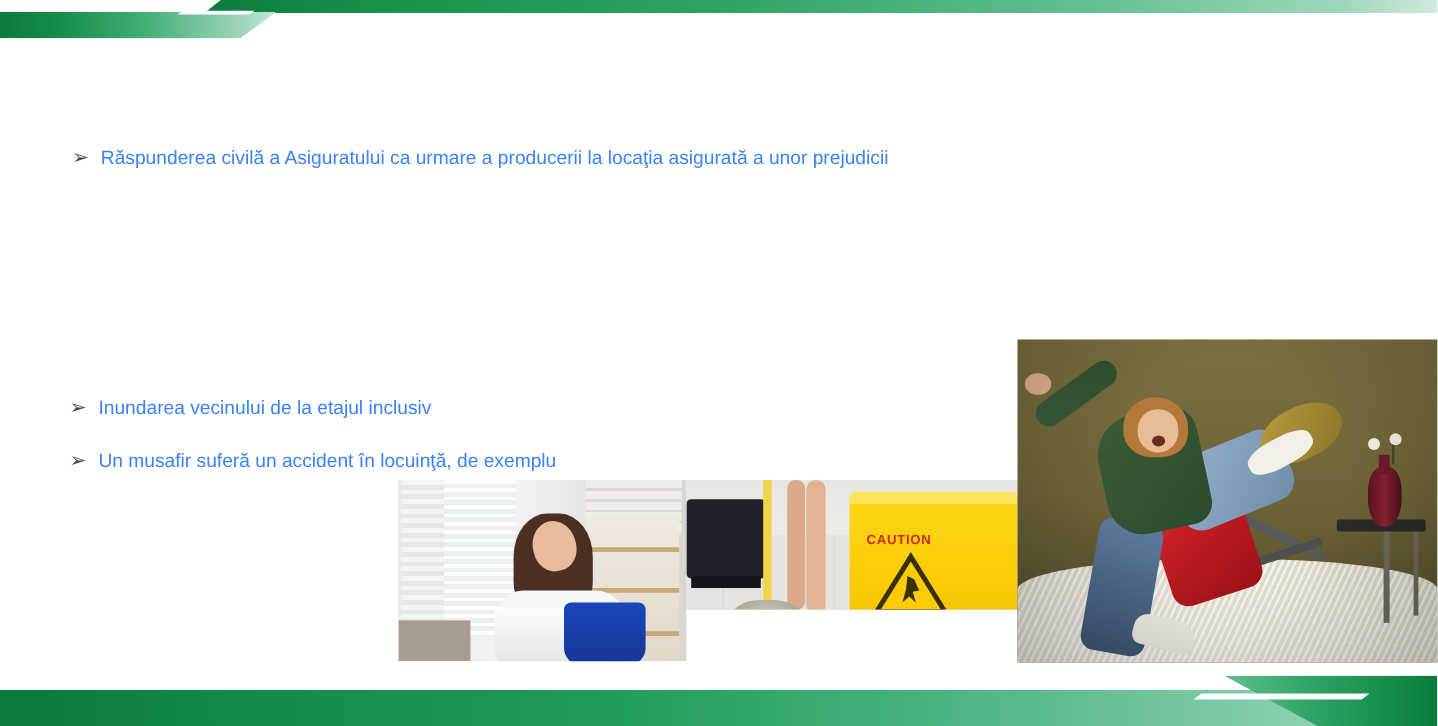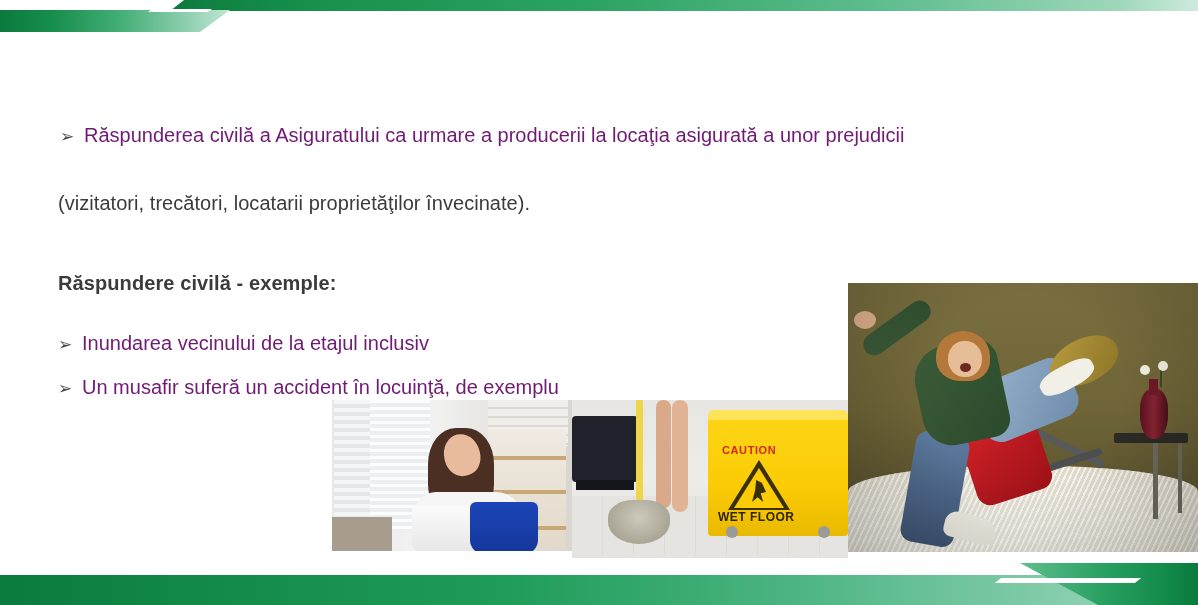--- a/index.html
+++ b/index.html
@@ -53,21 +53,21 @@
   }
   .line{
     position:absolute;font-size:20px;color:#3b3b3b;white-space:nowrap;
     letter-spacing:.05px;
   }
   .bullet-row{position:absolute;display:flex;align-items:baseline;white-space:nowrap;}
   .bullet{
     font-size:17px;color:#4a4a4a;width:24px;display:inline-block;
     font-family:"DejaVu Sans",sans-serif;
   }
-  .bullet-txt{font-size:20px;color:#701a75;margin-top:24px;}
+  .bullet-txt{font-size:16px;color:#3b82f6;margin-top:24px;}
 
   #h1{left:58px;top:26px;}
   #b1{left:60px;top:68px;}
   #l1b{left:58px;top:115px;}
   #l1c{left:58px;top:160px;}
   #h2{left:58px;top:240px;}
   #b2{left:58px;top:276px;}
   #b3{left:58px;top:320px;}
   #l3b{left:58px;top:364px;}
 
@@ -93,21 +93,21 @@
      background:#e7bb9c;border-radius:50% 50% 46% 46%;transform:rotate(-14deg);}
   #ph-leak .woman-body{position:absolute;left:82px;top:92px;width:108px;height:62px;
      background:#f6f6f7;border-radius:22px 26px 0 0;}
   #ph-leak .bucket-w{position:absolute;left:80px;top:106px;width:66px;height:48px;
      background:linear-gradient(to bottom,#fbfbfb,#e6e6e8);border-radius:6px 6px 12px 12px;}
   #ph-leak .bucket-b{position:absolute;left:138px;top:102px;width:68px;height:52px;
      background:linear-gradient(to bottom,#1b45b8,#15379a);border-radius:6px 6px 14px 14px;}
   #ph-leak .sofa{position:absolute;left:0;bottom:0;width:60px;height:34px;background:#a89c8f;}
 
   
-  #ph-wet{left:572px;top:400px;width:276px;height:158px;background:#e4e2dd;}
+  #ph-wet{left:572px;top:400px;width:276px;height:108px;background:#e4e2dd;}
   #ph-wet .bg{position:absolute;inset:0;background:
      linear-gradient(to bottom,#e8e6e2 0%,#eeece8 52%,#dcdad5 100%);}
   #ph-wet .sofa{position:absolute;left:0;top:16px;width:66px;height:66px;background:#20212a;border-radius:4px;}
   #ph-wet .sofa:after{content:"";position:absolute;left:4px;bottom:-8px;width:58px;height:10px;background:#15161c;}
   #ph-wet .tile{position:absolute;left:0;bottom:0;width:100%;height:62px;
      background:repeating-linear-gradient(to right,#e6e4e0 0 30px,#dddbd6 30px 31px),
                 repeating-linear-gradient(to bottom,#e6e4e0 0 26px,#dddbd6 26px 27px);}
   #ph-wet .leg1{position:absolute;left:84px;top:0;width:15px;height:108px;background:#d9a98a;border-radius:7px;}
   #ph-wet .leg2{position:absolute;left:100px;top:0;width:16px;height:112px;background:#e0b394;border-radius:8px;}
   #ph-wet .handle{position:absolute;left:64px;top:0;width:7px;height:108px;background:#f0d44a;}
@@ -188,23 +188,21 @@
 
   <div class="body">
 
 
     <div class="bullet-row" id="b1">
       <span class="bullet">➢</span>
       <span class="bullet-txt">Răspunderea civilă a Asiguratului ca urmare a producerii la locaţia asigurată a unor prejudicii</span>
     </div>
 
 
-    <div class="line" id="l1c">(vizitatori, trecători, locatarii proprietăţilor învecinate).</div>
-
-    <div class="h-bold" id="h2">Răspundere civilă - exemple:</div>
+
 
     <div class="bullet-row" id="b2">
       <span class="bullet">➢</span>
       <span class="bullet-txt">Inundarea vecinului de la etajul inclusiv</span>
     </div>
 
     <div class="bullet-row" id="b3">
       <span class="bullet">➢</span>
       <span class="bullet-txt">Un musafir suferă un accident în locuinţă, de exemplu</span>
     </div>

